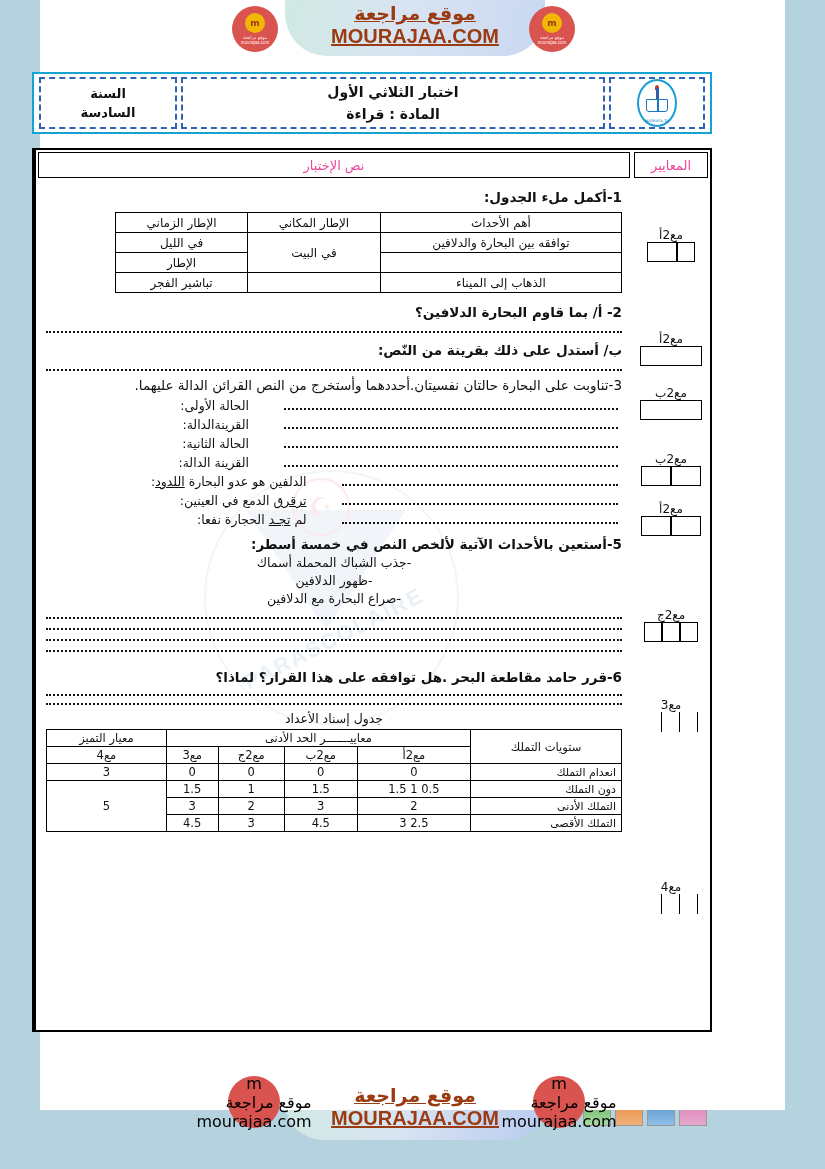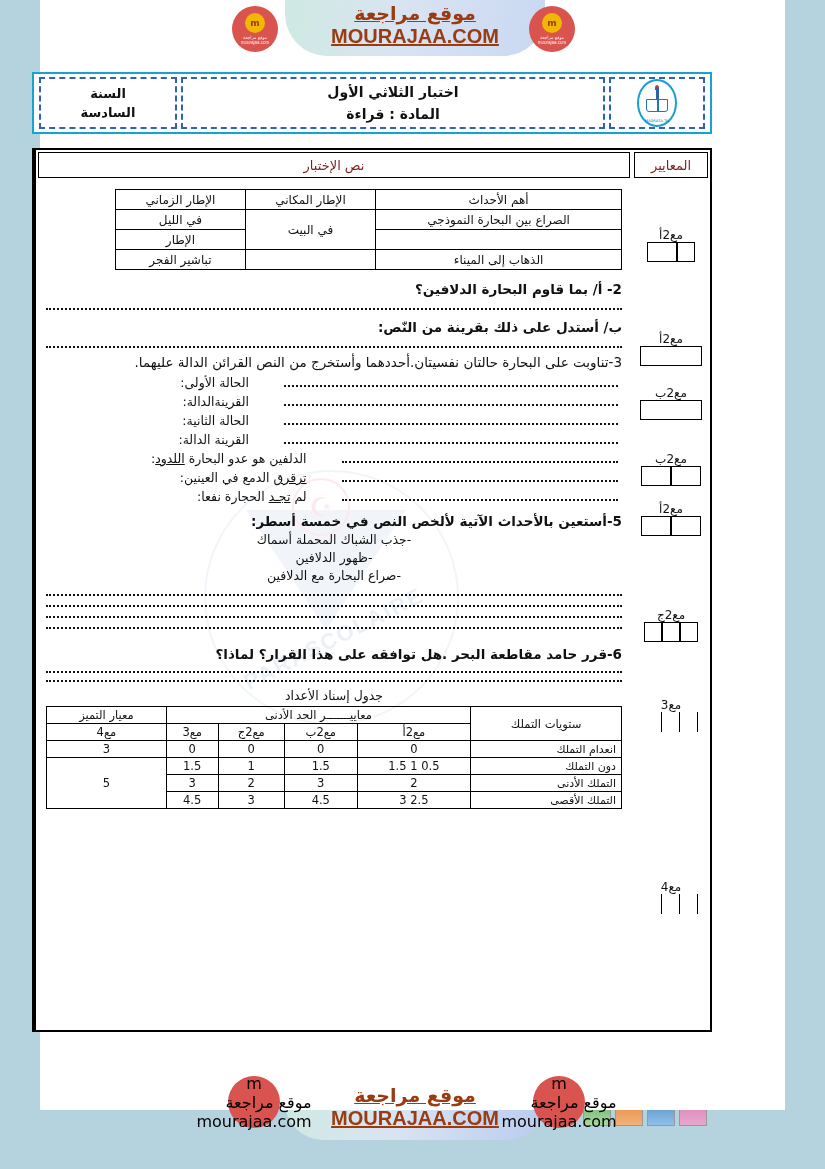--- a/index.html
+++ b/index.html
@@ -153,21 +153,21 @@
     position: relative;
   }
   .col-crit {
     width: 78px;
     display: flex; flex-direction: column;
   }
   .cell-head {
     border-bottom: 2px solid #000;
     height: 30px;
     display:flex; align-items:center; justify-content:center;
-    font-size: 13px; color:#7f1d1d;
+    font-size: 13px; color:#ec4899;
   }
   .cell-head.inner { border: 1.5px solid #000; margin: 2px; height: 26px; }
   .body-text { padding: 4px 10px 0 10px; position: relative; z-index: 2; }
   .body-crit { position: relative; flex: 1; }
 
   
   .wm {
     position: absolute;
     left: 50%; top: 300px;
     margin-left: -150px;
@@ -440,30 +440,31 @@
 
     <div class="wm">
       <div class="circle"></div>
       <div class="chev"></div>
       <div class="flag">☪</div>
       <div class="wtxt">PARASCOLAIRE</div>
     </div>
 
     <div class="body-text">
 
+      <div class="q">1-أكمل ملء الجدول:</div>
       <div class="t1-wrap">
         <table class="t1">
           <tbody>
               <tr>
             <td>أهم الأحداث</td>
             <td>الإطار المكاني</td>
             <td>الإطار الزماني</td>
           </tr>
           <tr>
-            <td>الصراع بين البحارة النموذجي</td>
+            <td>توافقه بين البحارة والدلافين</td>
             <td rowspan="2">في البيت</td>
             <td>في الليل</td>
           </tr>
           <tr>
             <td class="blank"></td>
             <td>الإطار</td>
           </tr>
           <tr>
             <td>الذهاب إلى الميناء</td>
             <td class="blank"></td>

